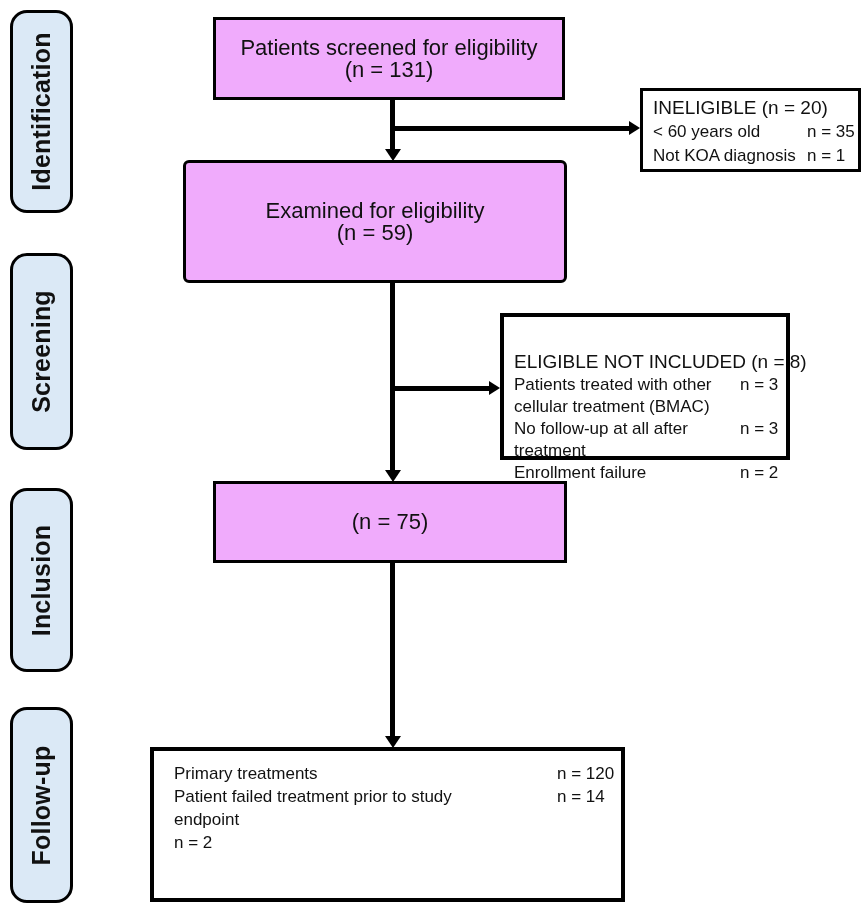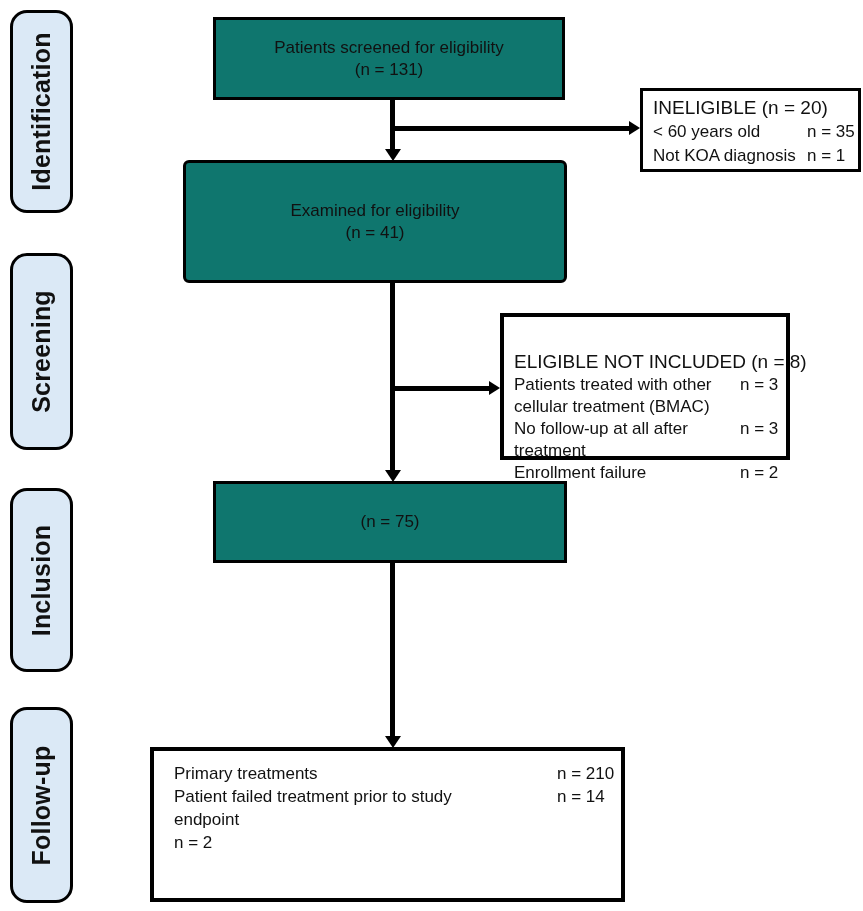--- a/index.html
+++ b/index.html
@@ -34,28 +34,28 @@
     letter-spacing: 0.2px;
   }
   #stage-identification { top: 10px;  height: 203px; }
   #stage-screening      { top: 253px; height: 197px; }
   #stage-inclusion      { top: 488px; height: 184px; }
   #stage-followup       { top: 707px; height: 196px; }
 
   
   .flow-box {
     position: absolute;
-    background: #0f766e;
+    background: #f0abfc;
     border: 3px solid #000;
     display: flex;
     flex-direction: column;
     align-items: center;
     justify-content: center;
     text-align: center;
-    font-size: 17px;
+    font-size: 22px;
     line-height: 22px;
   }
   #box-screened { left: 213px; top: 17px;  width: 352px; height: 83px; }
   #box-examined { left: 183px; top: 160px; width: 384px; height: 123px; border-radius: 6px; }
   #box-included { left: 213px; top: 481px; width: 354px; height: 82px; }
 
   
   .detail-box {
     position: absolute;
     background: #fff;
@@ -147,21 +147,21 @@
     <span class="stage-label">Follow-up</span>
   </div>
 
   <div class="flow-box" id="box-screened">
     <div>Patients screened for eligibility</div>
     <div>(n = 131)</div>
   </div>
 
   <div class="flow-box" id="box-examined">
     <div>Examined for eligibility</div>
-    <div>(n = 41)</div>
+    <div>(n = 59)</div>
   </div>
 
   <div class="flow-box" id="box-included">
     <div>(n = 75)</div>
   </div>
 
   <div class="detail-box" id="box-ineligible">
     <div class="box-title">INELIGIBLE (n = 20)</div>
     <div class="kv">
       <span class="label">&lt; 60 years old</span>
@@ -187,21 +187,21 @@
     </div>
     <div class="kv">
       <span class="label">Enrollment failure</span>
       <span class="value">n = 2</span>
     </div>
   </div>
 
   <div class="detail-box" id="box-followup">
     <div class="kv">
       <span class="label">Primary treatments</span>
-      <span class="value">n = 210</span>
+      <span class="value">n = 120</span>
     </div>
     <div class="kv">
       <span class="label">Patient failed treatment prior to study
 endpoint</span>
       <span class="value">n = 14</span>
     </div>
     <div class="kv">
       <span class="value">n = 2</span>
     </div>
   </div>

